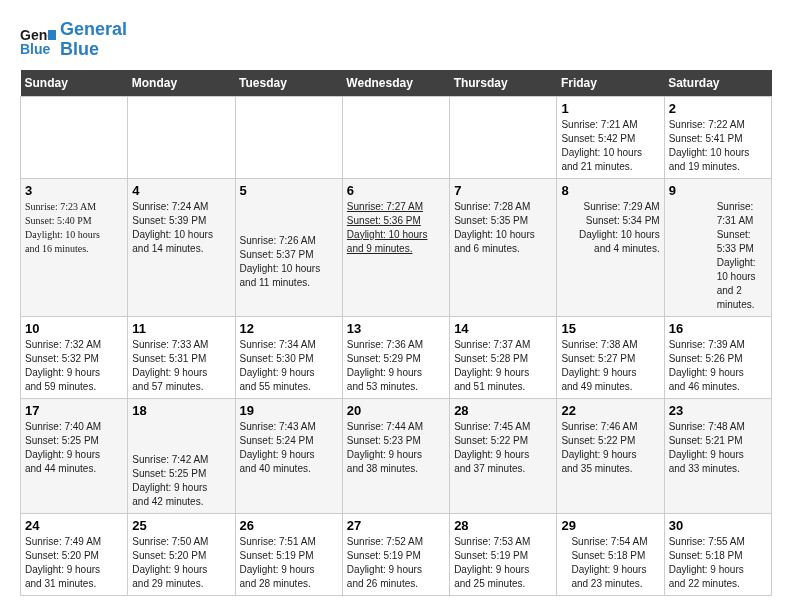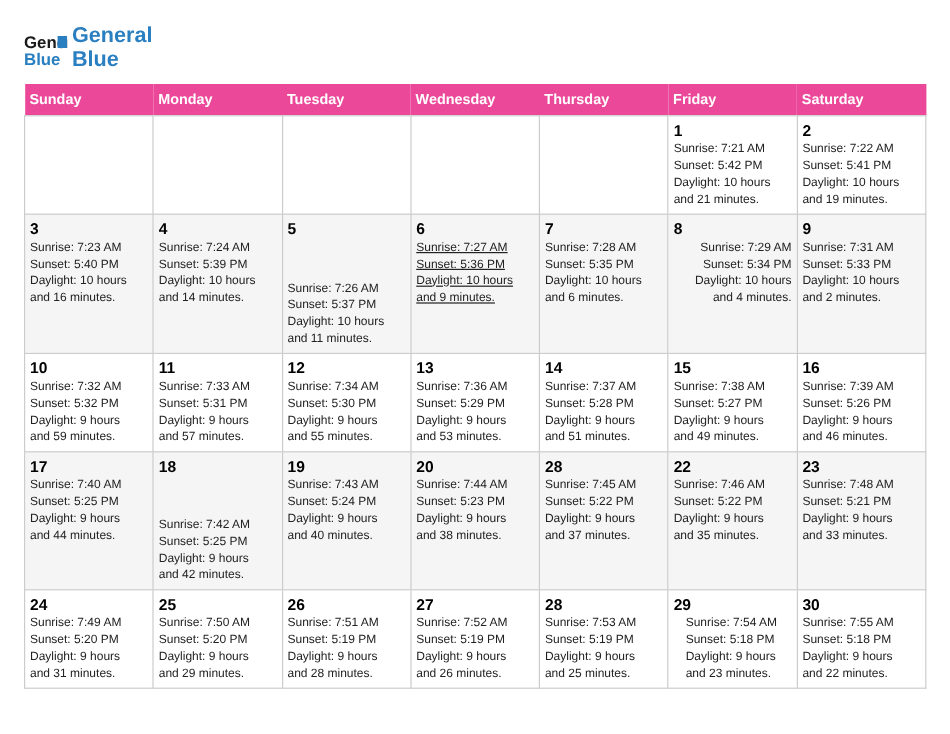--- a/index.html
+++ b/index.html
@@ -43,21 +43,21 @@
     .location {
       font-size: 16px;
       color: #444;
     }
     table {
       width: 100%;
       border-collapse: collapse;
       font-size: 11px;
     }
     thead th {
-      background: #ec4899;
+      background: #404040;
       color: #fff;
       padding: 6px 4px;
       text-align: left;
       font-size: 12px;
       font-weight: bold;
       margin-top: 20px;
     }
     tbody td {
       border: 1px solid #ccc;
       vertical-align: top;
@@ -135,21 +135,21 @@
           <div class="day-num">2</div>
           <div class="day-info" style="white-space: pre-line;">Sunrise: 7:22 AM
 Sunset: 5:41 PM
 Daylight: 10 hours
 and 19 minutes.</div>
         </td>
       </tr>
       <tr>
         <td>
           <div class="day-num">3</div>
-          <div class="day-info" style="white-space: pre-line;">Sunrise: 7:23 AM
+          <div class="day-info" style="white-space: pre-line; font-family: Liberation Serif, serif;">Sunrise: 7:23 AM
 Sunset: 5:40 PM
 Daylight: 10 hours
 and 16 minutes.</div>
         </td>
         <td>
           <div class="day-num">4</div>
           <div class="day-info" style="white-space: pre-line;">Sunrise: 7:24 AM
 Sunset: 5:39 PM
 Daylight: 10 hours
 and 14 minutes.</div>
@@ -177,21 +177,21 @@
         </td>
         <td>
           <div class="day-num">8</div>
           <div class="day-info" style="white-space: pre-line; text-align: right;">Sunrise: 7:29 AM
 Sunset: 5:34 PM
 Daylight: 10 hours
 and 4 minutes.</div>
         </td>
         <td>
           <div class="day-num">9</div>
-          <div class="day-info" style="white-space: pre-line;">Sunrise: 7:31 AM
+          <div class="day-info" style="white-space: pre-line; margin-left: 48px;">Sunrise: 7:31 AM
 Sunset: 5:33 PM
 Daylight: 10 hours
 and 2 minutes.</div>
         </td>
       </tr>
       <tr>
         <td>
           <div class="day-num">10</div>
           <div class="day-info" style="white-space: pre-line;">Sunrise: 7:32 AM
 Sunset: 5:32 PM

